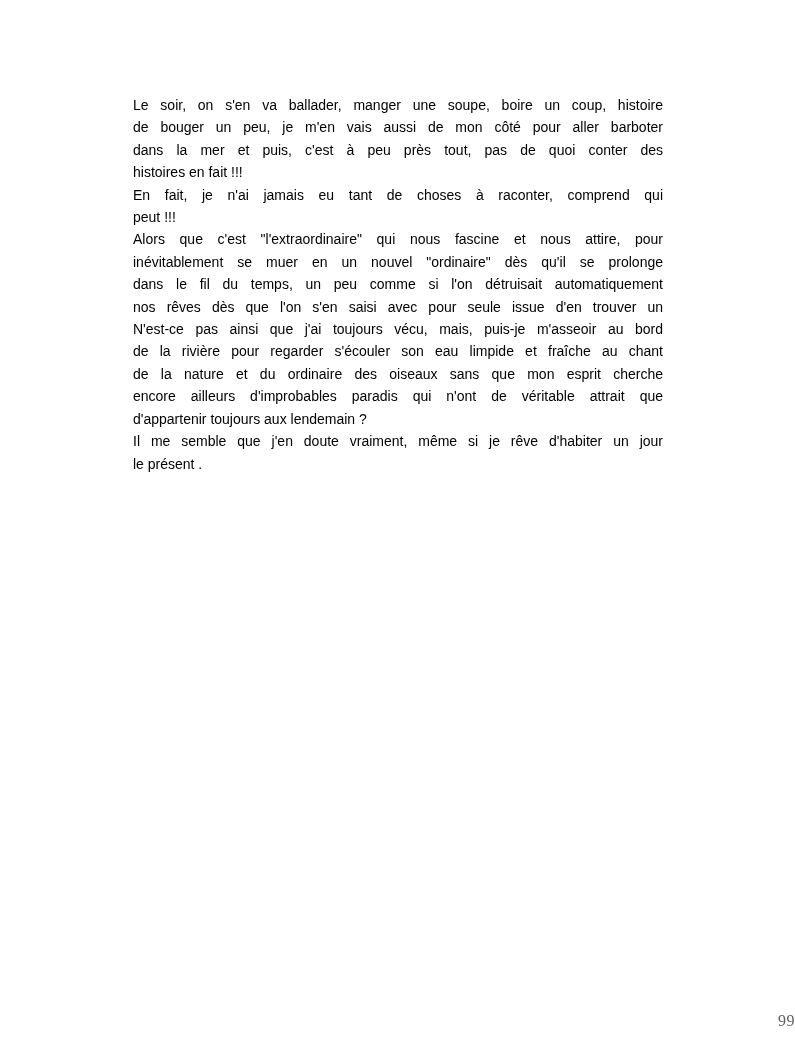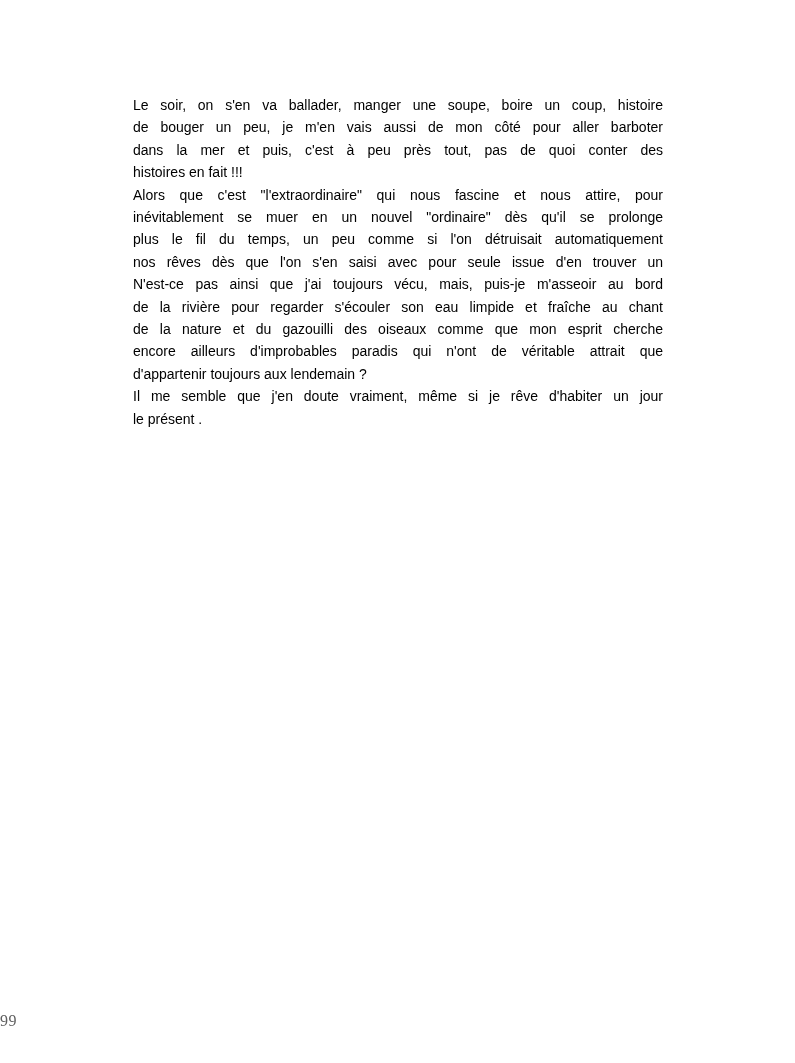--- a/index.html
+++ b/index.html
@@ -37,48 +37,52 @@
   .line-last {
     text-align: center;
     text-align-last: left;
     -moz-text-align-last: left;
   }
   .page-number {
     position: absolute;
     top: 1012px;
     left: 0;
     width: 795px;
-    text-align: left;
+    text-align: right;
     font-family: "Liberation Serif", "DejaVu Serif", serif;
     font-size: 16px;
     color: #5f5f5f;
     letter-spacing: 0.5px;
   }
 </style>
 </head>
 <body>
 
 <div class="page">
   <div class="text-block">
       <div class="paragraph">
         <div class="line">Le soir, on s'en va ballader, manger une soupe, boire un coup, histoire</div>
         <div class="line">de bouger un peu, je m'en vais aussi de mon côté pour aller barboter</div>
         <div class="line">dans la mer et puis, c'est à peu près tout, pas de quoi conter des</div>
         <div class="line line-last">histoires en fait !!!</div>
       </div>
       <div class="paragraph">
+        <div class="line">En fait, je n'ai jamais eu tant de choses à raconter, comprend qui</div>
+        <div class="line line-last">peut !!!</div>
+      </div>
+      <div class="paragraph">
         <div class="line">Alors que c'est "l'extraordinaire" qui nous fascine et nous attire, pour</div>
         <div class="line">inévitablement se muer en un nouvel "ordinaire" dès qu'il se prolonge</div>
-        <div class="line">plus le fil du temps, un peu comme si l'on détruisait automatiquement</div>
+        <div class="line">dans le fil du temps, un peu comme si l'on détruisait automatiquement</div>
         <div class="line">nos rêves dès que l'on s'en saisi avec pour seule issue d'en trouver un</div>
       </div>
       <div class="paragraph">
         <div class="line">N'est-ce pas ainsi que j'ai toujours vécu, mais, puis-je m'asseoir au bord</div>
         <div class="line">de la rivière pour regarder s'écouler son eau limpide et fraîche au chant</div>
-        <div class="line">de la nature et du gazouilli des oiseaux comme que mon esprit cherche</div>
+        <div class="line">de la nature et du ordinaire des oiseaux sans que mon esprit cherche</div>
         <div class="line">encore ailleurs d'improbables paradis qui n'ont de véritable attrait que</div>
         <div class="line line-last">d'appartenir toujours aux lendemain ?</div>
       </div>
       <div class="paragraph">
         <div class="line">Il me semble que j'en doute vraiment, même si je rêve d'habiter un jour</div>
         <div class="line line-last">le présent .</div>
       </div>
     </div>
   <div class="page-number">99</div>
 </div>

